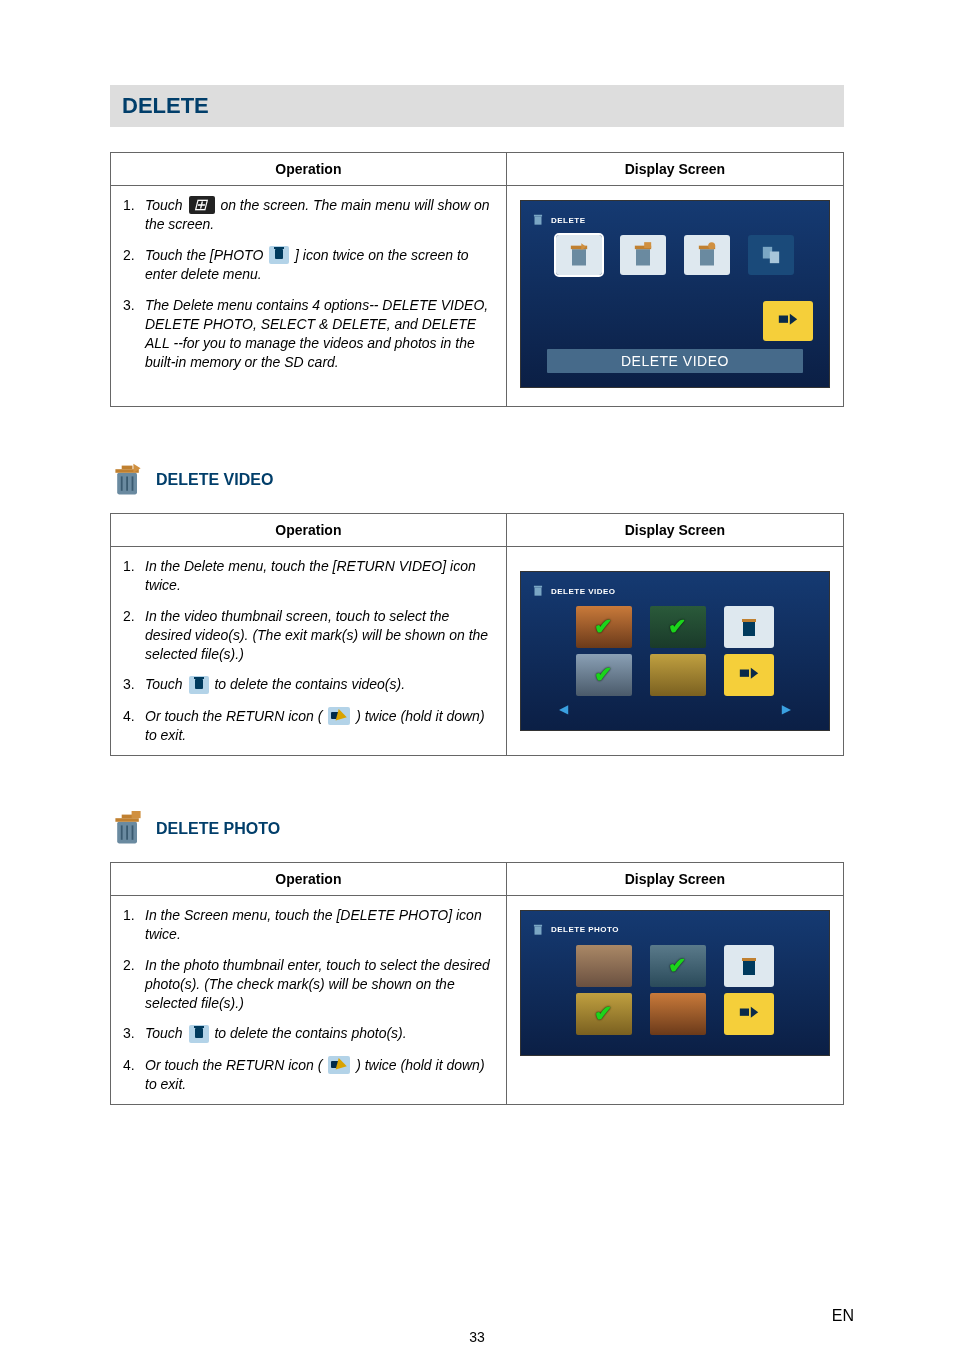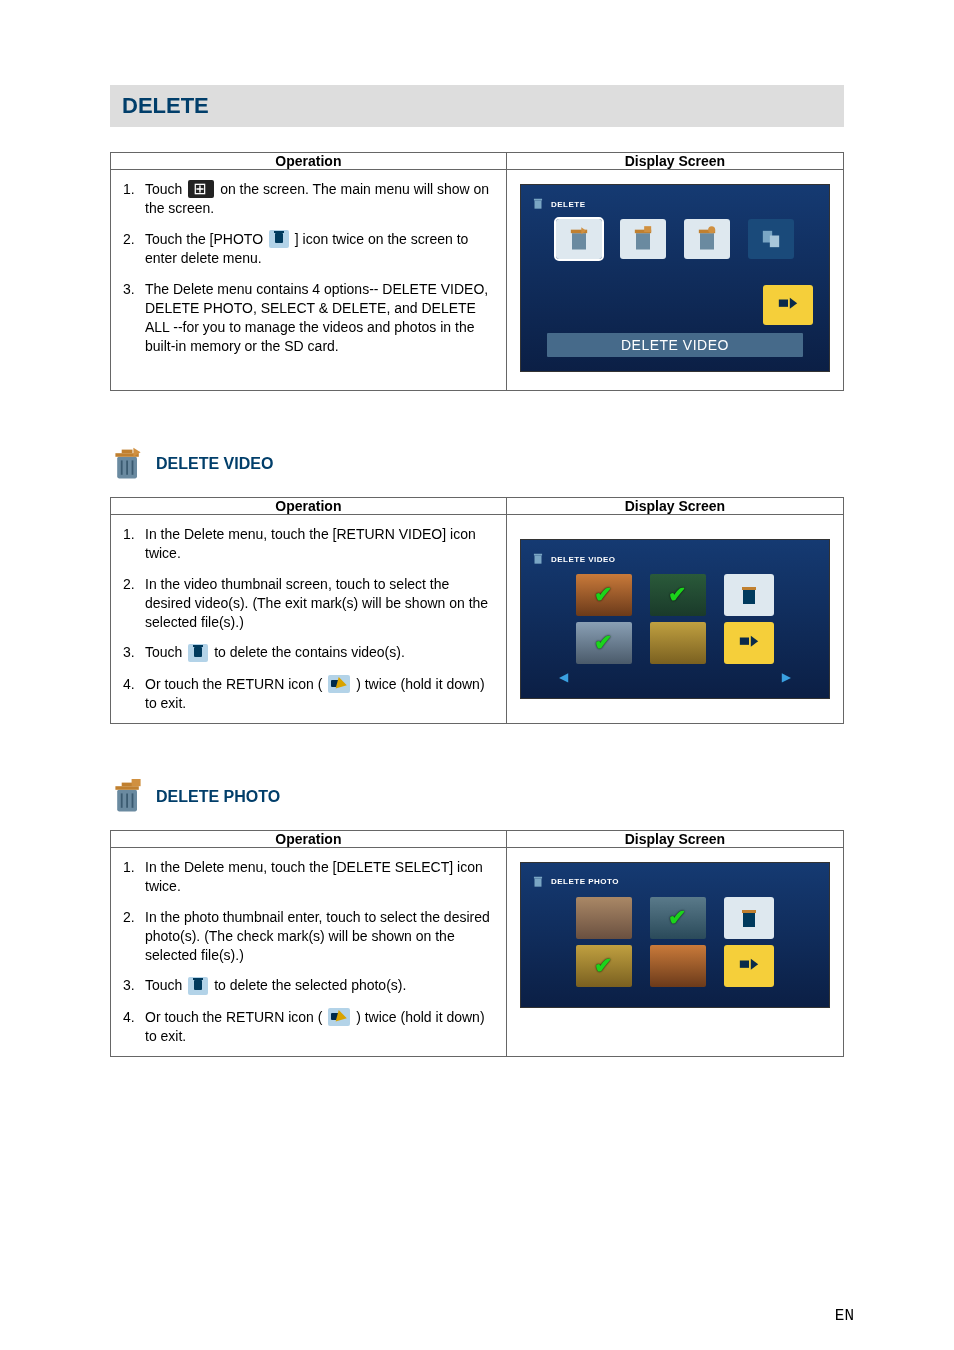--- a/index.html
+++ b/index.html
@@ -25,29 +25,30 @@
     border-collapse: collapse;
     margin-bottom: 55px;
   }
   .op-table th, .op-table td {
     border: 1px solid #666;
     vertical-align: top;
   }
   .op-table th {
     font-weight: bold;
     text-align: center;
+    padding: 8px;
     font-size: 14px;
   }
   .op-cell { width: 54%; padding: 10px 12px; }
   .ds-cell { width: 46%; padding: 10px 12px; }
   .op-cell ol { list-style: none; padding: 0; }
   .op-cell li { margin-bottom: 12px; line-height: 1.35; display: flex; }
   .op-cell li:last-child { margin-bottom: 0; }
   .op-cell li .num { flex: 0 0 22px; }
-  .op-cell li .txt { flex: 1; }
+  .op-cell li .txt { flex: 1; font-style: italic; }
   .inline-icon {
     display: inline-block;
     vertical-align: middle;
     margin: 0 2px;
   }
   .icon-menu {
     width: 26px; height: 18px;
     background: #222;
     border-radius: 2px;
     position: relative;
@@ -423,32 +424,32 @@
   <tbody>
         <tr>
     <th>Operation</th>
     <th>Display Screen</th>
   </tr>
   <tr>
     <td class="op-cell">
       <ol>
         <li>
           <span class="num">1.</span>
-          <span class="txt">In the Delete menu, touch the [DELETE SELECT] icon twice.</span>
+          <span class="txt">In the Screen menu, touch the [DELETE PHOTO] icon twice.</span>
         </li>
         <li>
           <span class="num">2.</span>
           <span class="txt">In the photo thumbnail enter, touch to select the desired photo(s). (The check mark(s) will be shown on the selected file(s).)</span>
         </li>
         <li>
           <span class="num">3.</span>
           <span class="txt">
             <span>Touch </span>
             <span class="inline-icon icon-trash-sm"></span>
-            <span> to delete the selected photo(s).</span>
+            <span> to delete the contains photo(s).</span>
           </span>
         </li>
         <li>
           <span class="num">4.</span>
           <span class="txt">
             <span>Or touch the RETURN icon ( </span>
             <span class="inline-icon icon-return-sm"></span>
             <span> ) twice (hold it down) to exit.</span>
           </span>
         </li>
@@ -482,15 +483,16 @@
                     <polygon points="14,4 22,10 14,16" fill="#0a2a4a"></polygon>
                   </svg>
           </div>
         </div>
       </div>
     </td>
   </tr>
 </tbody>
     </table>
 
-<div style="position:absolute; bottom:30px; right:-10px; font-size:16px;font-family:Liberation Mono, monospace;">EN</div>
+<div style="position:absolute; bottom:10px; left:0; right:0; text-align:center;">33</div>
+<div style="position:absolute; bottom:30px; right:-10px; font-size:16px;">EN</div>
 
 </div>
 
 </body></html>

